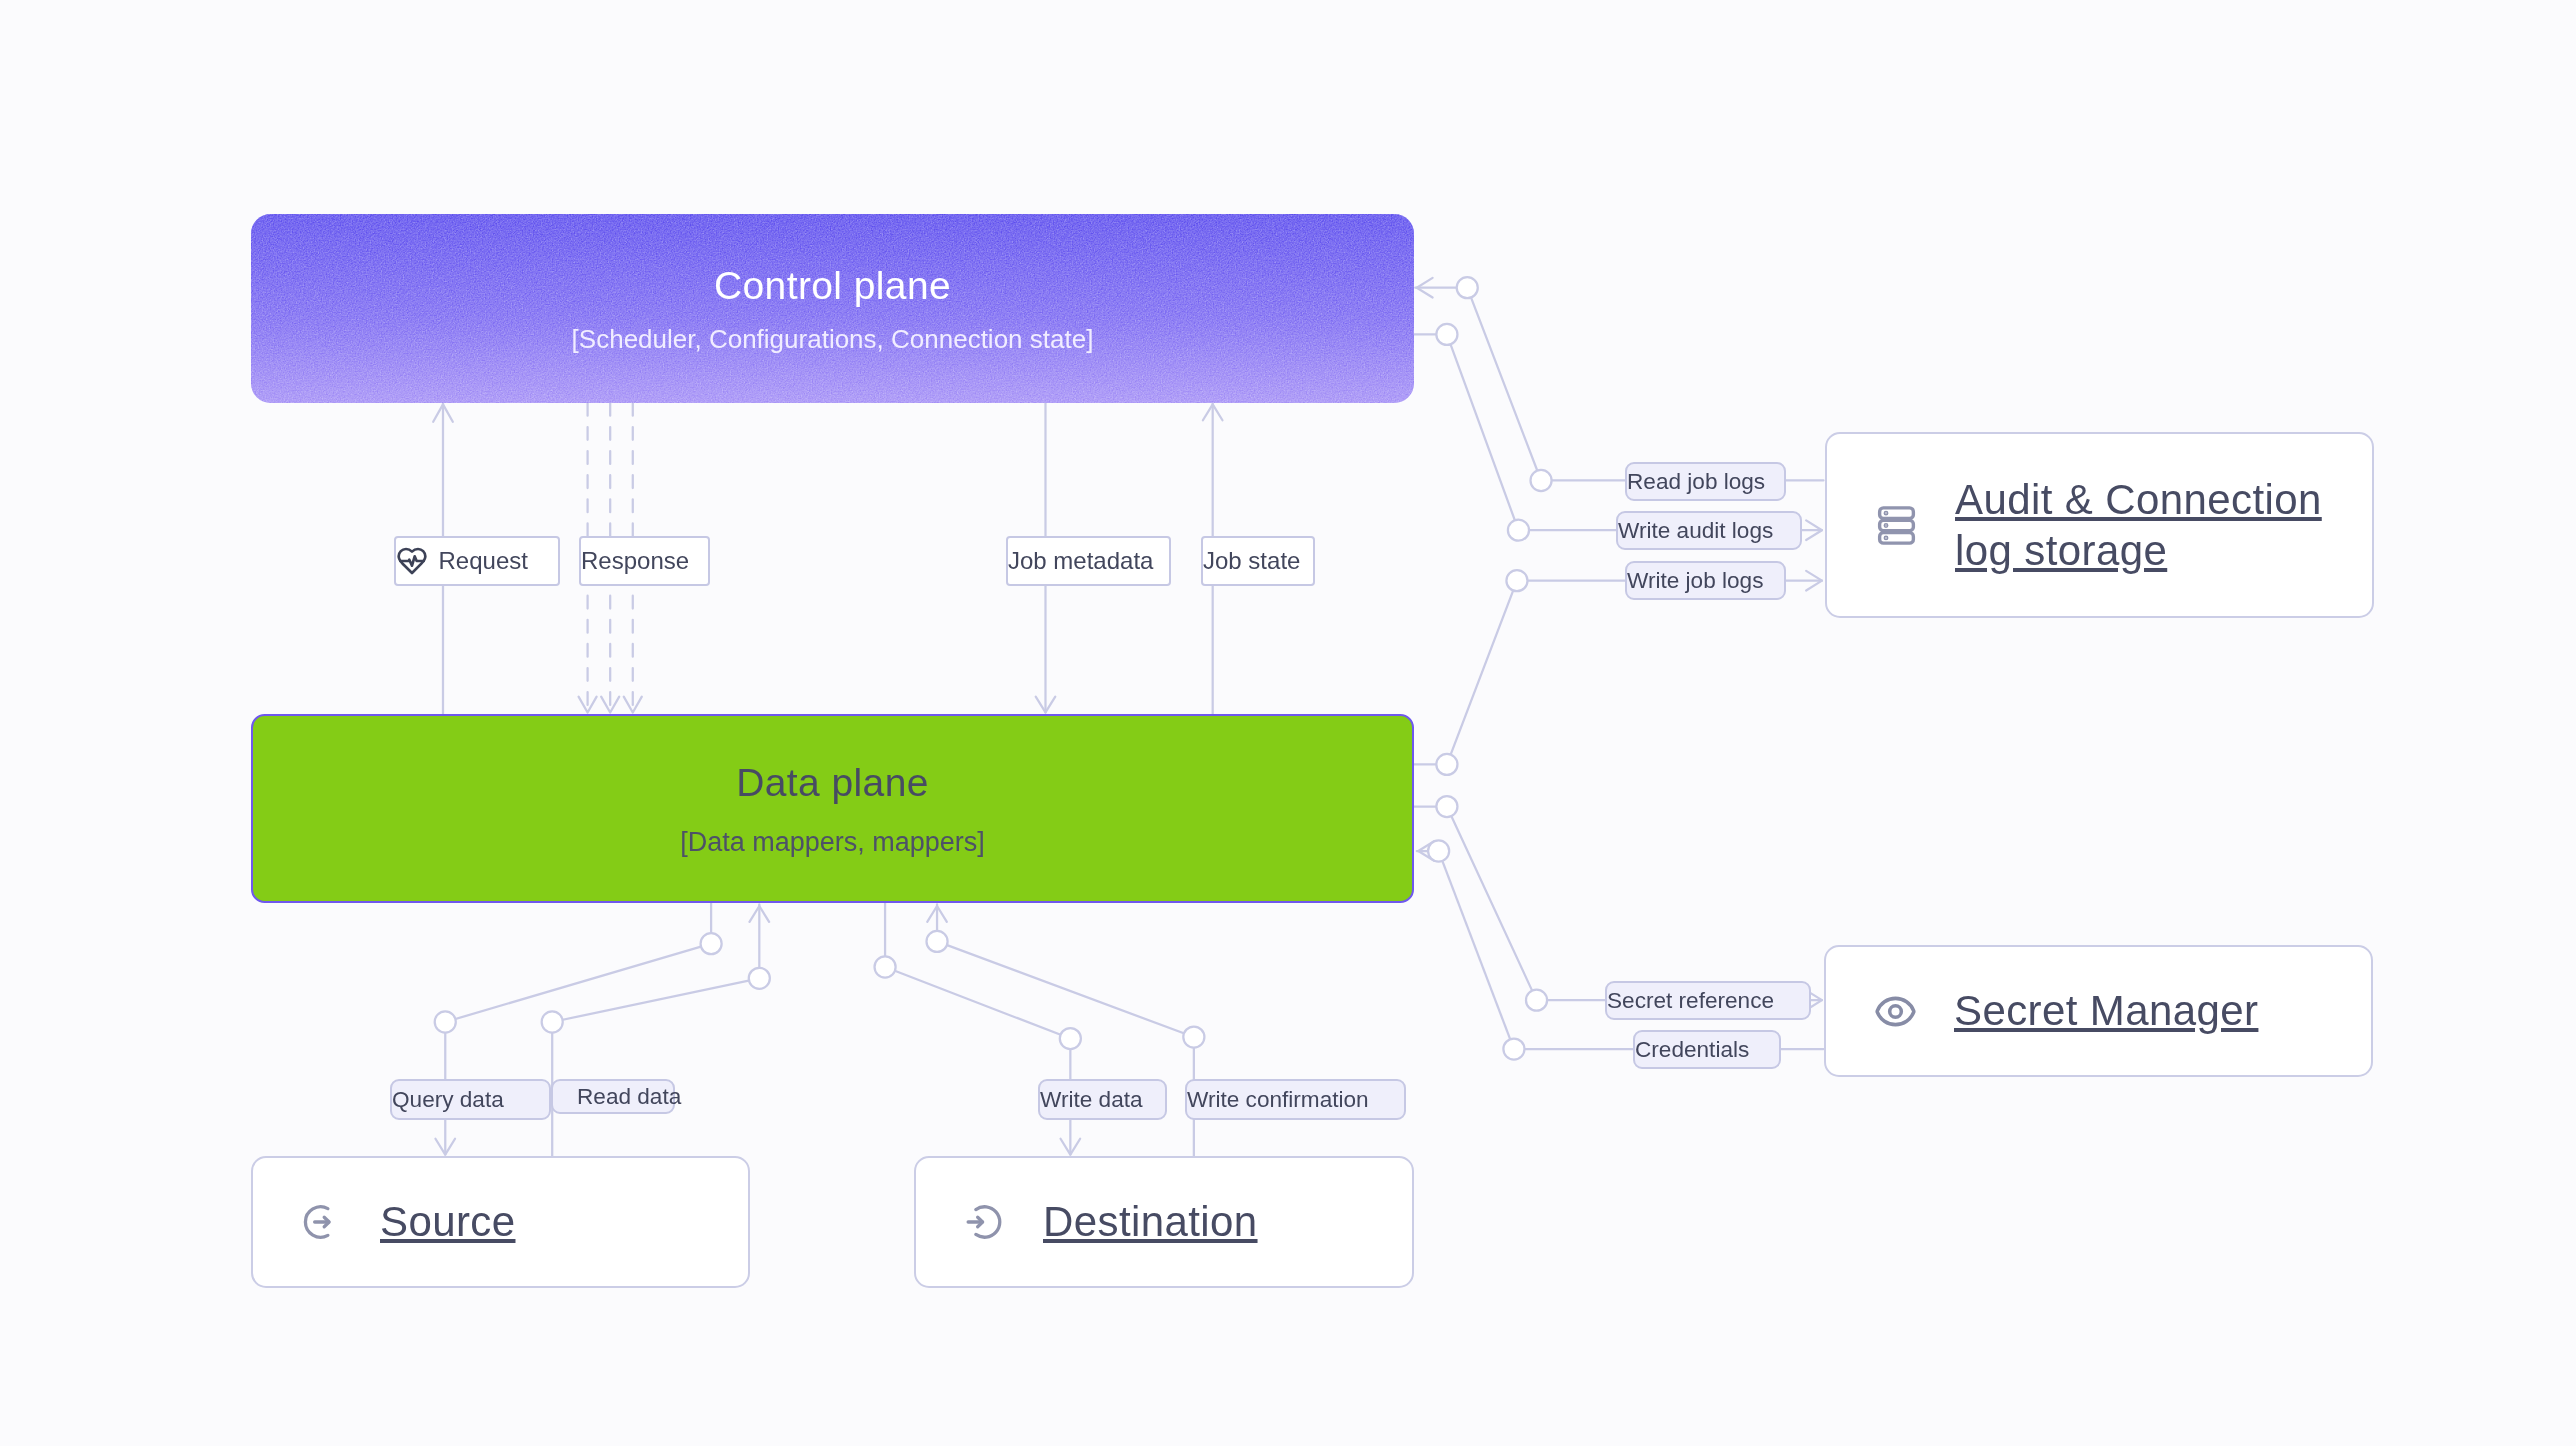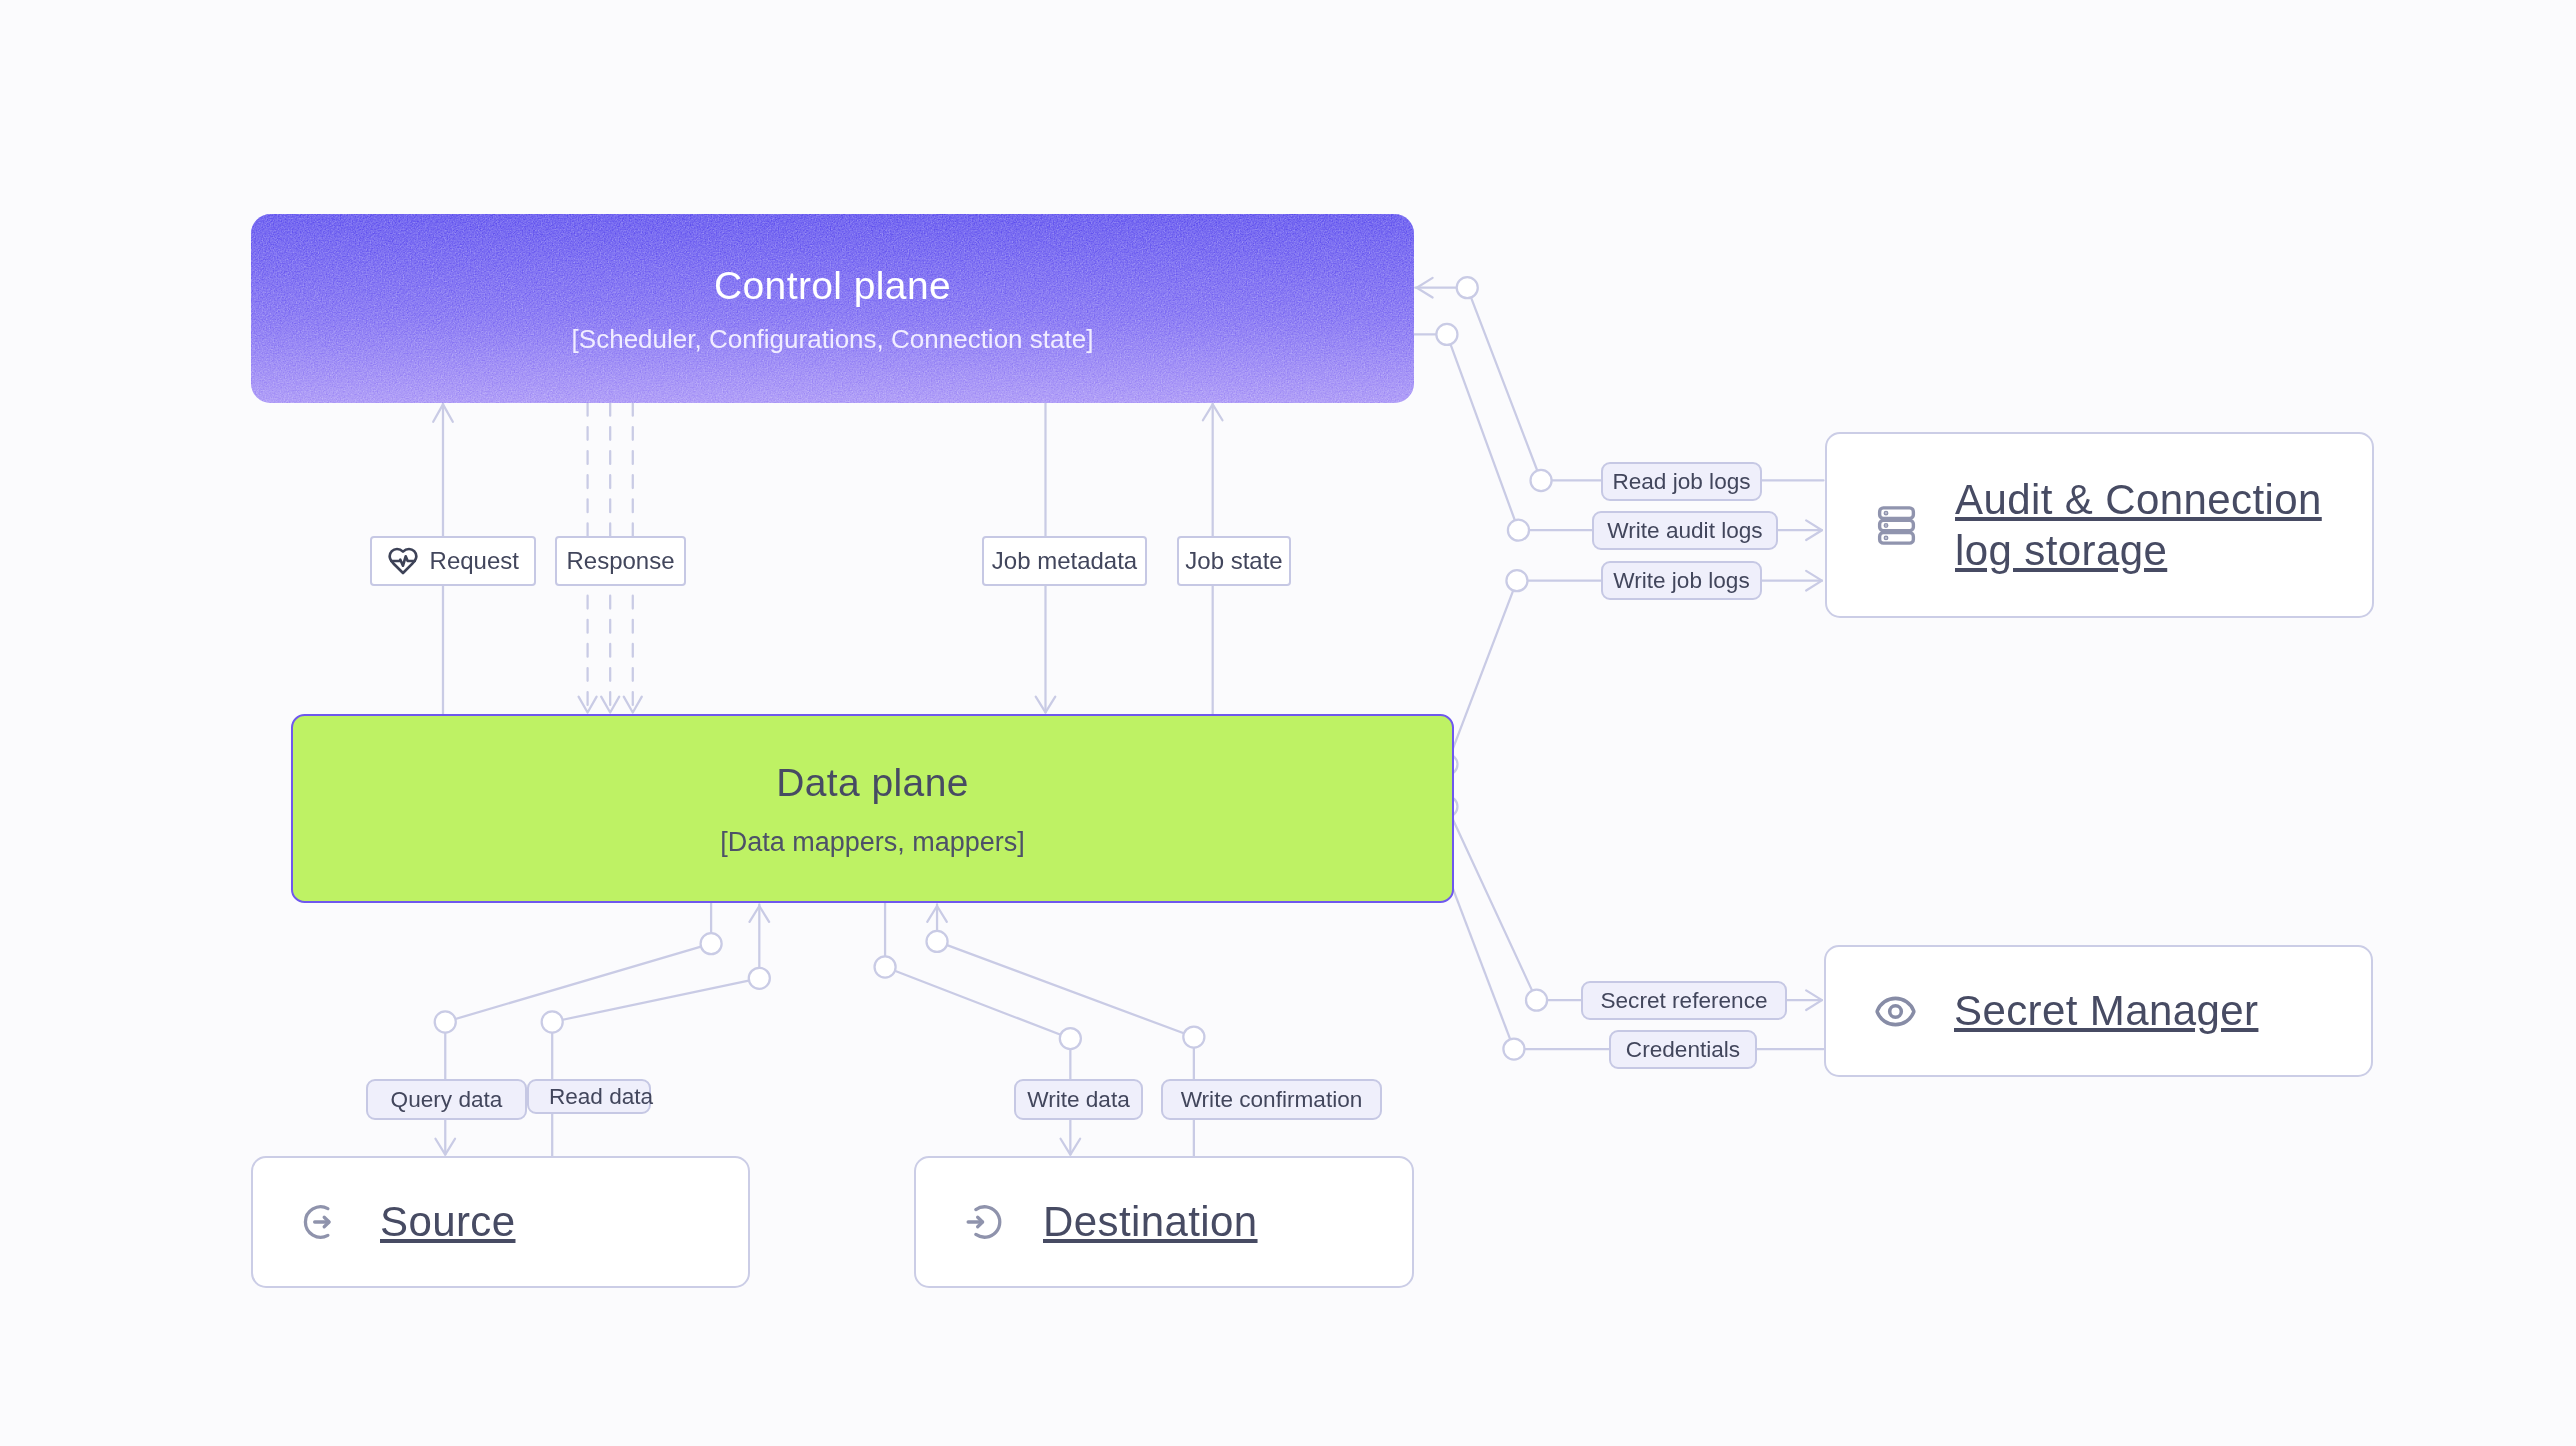--- a/index.html
+++ b/index.html
@@ -26,31 +26,31 @@
     position:absolute;left:251px;top:214px;width:1163px;height:189px;border-radius:19.6px;z-index:2;
     background:linear-gradient(180deg,#5b4cee 0%,#7a68f2 55%,#a38ef6 100%);
     display:flex;flex-direction:column;justify-content:center;align-items:center;text-align:center;overflow:hidden;
   }
   .control .grain{position:absolute;inset:0;width:100%;height:100%;opacity:.35;}
   .control .node-title{color:#ffffff;font-size:39px;position:relative;}
   .control .node-subtitle{color:#f1edff;font-size:26px;margin-top:13.6px;position:relative;}
   
   .dataplane{
     position:absolute;left:251px;top:714px;width:1163px;height:189px;box-sizing:border-box;z-index:2;
-    background:#bef264;border:2.3px solid #6f58ee;border-radius:13.6px;
-    display:flex;flex-direction:column;justify-content:center;align-items:center;text-align:center;margin-left:40px;
+    background:#84cc16;border:2.3px solid #6f58ee;border-radius:13.6px;
+    display:flex;flex-direction:column;justify-content:center;align-items:center;text-align:center;
   }
   .dataplane .node-title{font-size:39px;}
   .dataplane .node-subtitle{font-size:27px;margin-top:19.6px;}
   
   .pill{
     position:absolute;box-sizing:border-box;z-index:3;
-    display:flex;align-items:center;justify-content:center;gap:10.5px;
+    display:flex;align-items:center;gap:10.5px;
     background:#efeffb;border:2.3px solid #c6c8e4;border-radius:9px;
-    font-size:22.6px;font-weight:400;color:#42465c;white-space:nowrap;
+    font-size:22.6px;font-weight:400;color:#42465c;white-space:nowrap;margin-left:24px;
   }
   .pill--white{background:#ffffff;border-radius:4px;font-size:24px;}
 </style>
 </head>
 <body>
 
 <div class="stage">
 
   <svg class="connectors" viewBox="0 0 3420 1920" aria-hidden="true">
     <g>

